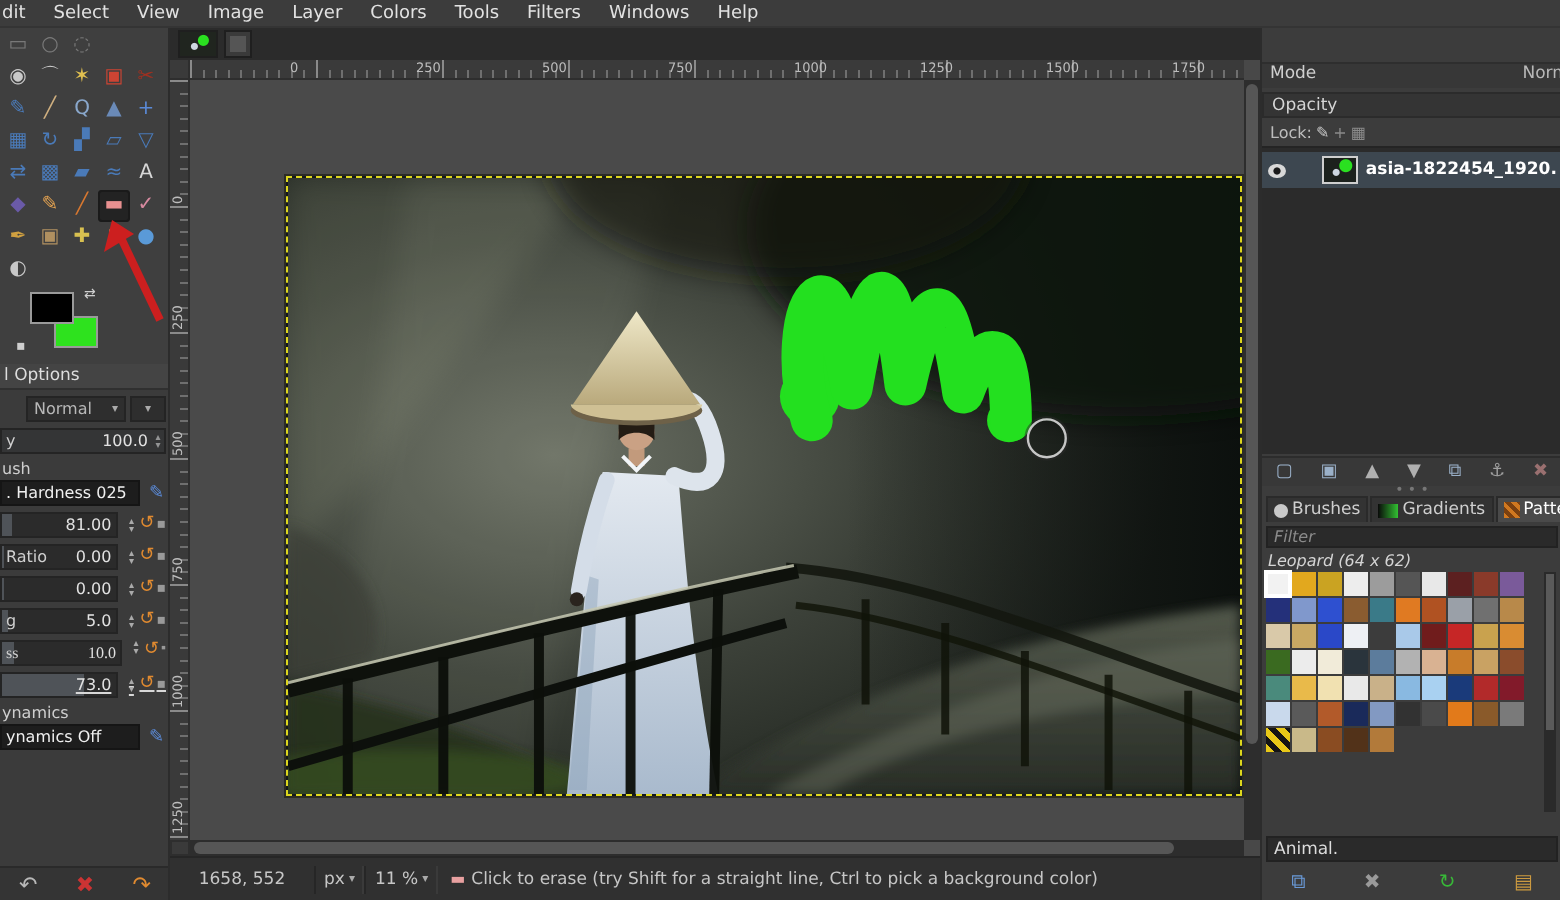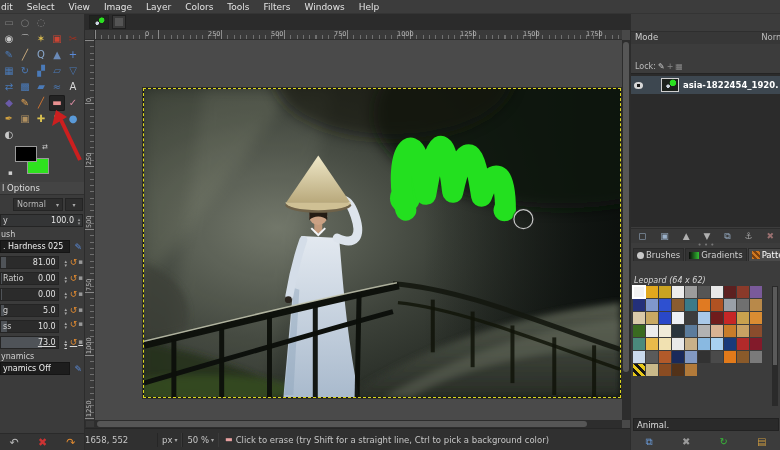--- a/index.html
+++ b/index.html
@@ -95,21 +95,21 @@
   #vscroll .thumb { position:absolute; left:1px; right:1px; top:2px; height:330px;
     background:#565656; border-radius:3px; }
   #hscroll { position:absolute; left:10px; top:406px; width:527px; height:8px; background:#2d2d2d; }
   #hscroll .thumb { position:absolute; top:1px; bottom:1px; left:2px; width:490px;
     background:#565656; border-radius:3px; }
   #navbtn { position:absolute; left:0; top:406px; width:10px; height:8px; background:#3a3a3a;
     border:1px solid #2e2e2e; }
   #statusbar { position:absolute; left:0; top:414px; width:545px; height:22px;
     background:#303030; border-top:1px solid #262626; display:flex; align-items:center;
     font-size:8.5px; color:#c6c6c6; }
-  #status-pos { width:72px; }
+  #status-pos { width:72px; text-align:center; }
   .status-combo { display:flex; align-items:center; gap:2px; padding:1px 4px;
     border-left:1px solid #262626; border-right:1px solid #3a3a3a; height:14px; }
   .caret { font-size:6px; color:#aaa; }
   #status-hint { display:flex; align-items:center; gap:3px; padding-left:6px; white-space:nowrap;
     overflow:hidden; }
   #status-eraser { color:#e8a0a0; font-size:8px; }
   
   #dock { position:absolute; left:630px; top:14px; width:150px; height:436px;
     background:#3c3c3c; border-left:1px solid #2c2c2c; overflow:hidden; }
   #dock-tabs { position:absolute; left:3px; top:2px; height:13px; display:flex; gap:1px; }
@@ -366,21 +366,21 @@
               <div class="slfill" style="width: 5%;"></div>
               <span class="sl-label">g</span>
               <span class="sl-val">5.0</span>
             </div>
             <div class="sl-aux">
               <span class="spin">▴<br>▾</span>
               <span class="rst">↺</span>
               <span class="cube">▪</span>
             </div>
           </div>
-          <div style="display: flex; align-items: flex-start;">
+          <div style="display: flex; align-items: flex-start; font-family: Liberation Serif, serif;">
             <div class="slrow" style="flex: 1 1 0%;">
               <div class="slfill" style="width: 10%;"></div>
               <span class="sl-label">ss</span>
               <span class="sl-val">10.0</span>
             </div>
             <div class="sl-aux">
               <span class="spin">▴<br>▾</span>
               <span class="rst">↺</span>
               <span class="cube">▪</span>
             </div>
@@ -543,35 +543,38 @@
       </div>
     <div id="navbtn"></div>
 
     <div id="statusbar">
       <span id="status-pos">1658, 552</span>
       <span class="status-combo">
         <span>px</span>
           <span class="caret">▾</span>
       </span>
       <span class="status-combo">
-        <span>50 %</span>
+        <span>11 %</span>
           <span class="caret">▾</span>
       </span>
       <span id="status-hint">
         <span id="status-eraser">▬</span>
         <span>Click to erase (try Shift for a straight line, Ctrl to pick a background color)</span>
       </span>
     </div>
   </div>
 
   <div id="dock">
     <div id="mode-row">
       <span class="lbl">Mode</span>
       <span style="font-size:8.5px;color:#b8b8b8;margin-right:2px;">Normal</span>
       <span class="caret">▾</span>
+    </div>
+    <div id="opacity-row">
+      <span class="lbl">Opacity</span>
     </div>
     <div id="lock-row">
       <span>Lock:</span>
     <span class="lk" style="color: rgb(200, 200, 200);">✎</span>
         <span class="lk" style="color: rgb(138, 138, 138);">+</span>
         <span class="lk" style="color: rgb(138, 138, 138);">▦</span>
       </div>
     <div id="layers-list">
       <div id="layer-row">
         <span id="eye"></span>
@@ -596,20 +599,21 @@
         </div>
         <div class="dock-tab">
           <span class="dt-ic ic-grad"></span>
           <span>Gradients</span>
         </div>
         <div class="dock-tab active">
           <span class="dt-ic ic-pat"></span>
           <span>Patterns</span>
         </div>
       </div>
+    <div id="filter-row">Filter</div>
     <div id="pattern-title">Leopard (64 x 62)</div>
     <div id="pattern-grid">
         <div class="pat sel" style="background: rgb(242, 242, 242);"></div>
         <div class="pat" style="background: rgb(226, 168, 30);"></div>
         <div class="pat" style="background: rgb(202, 163, 34);"></div>
         <div class="pat" style="background: rgb(237, 237, 237);"></div>
         <div class="pat" style="background: rgb(156, 156, 156);"></div>
         <div class="pat" style="background: rgb(85, 85, 85);"></div>
         <div class="pat" style="background: rgb(232, 232, 232);"></div>
         <div class="pat" style="background: rgb(92, 32, 32);"></div>

